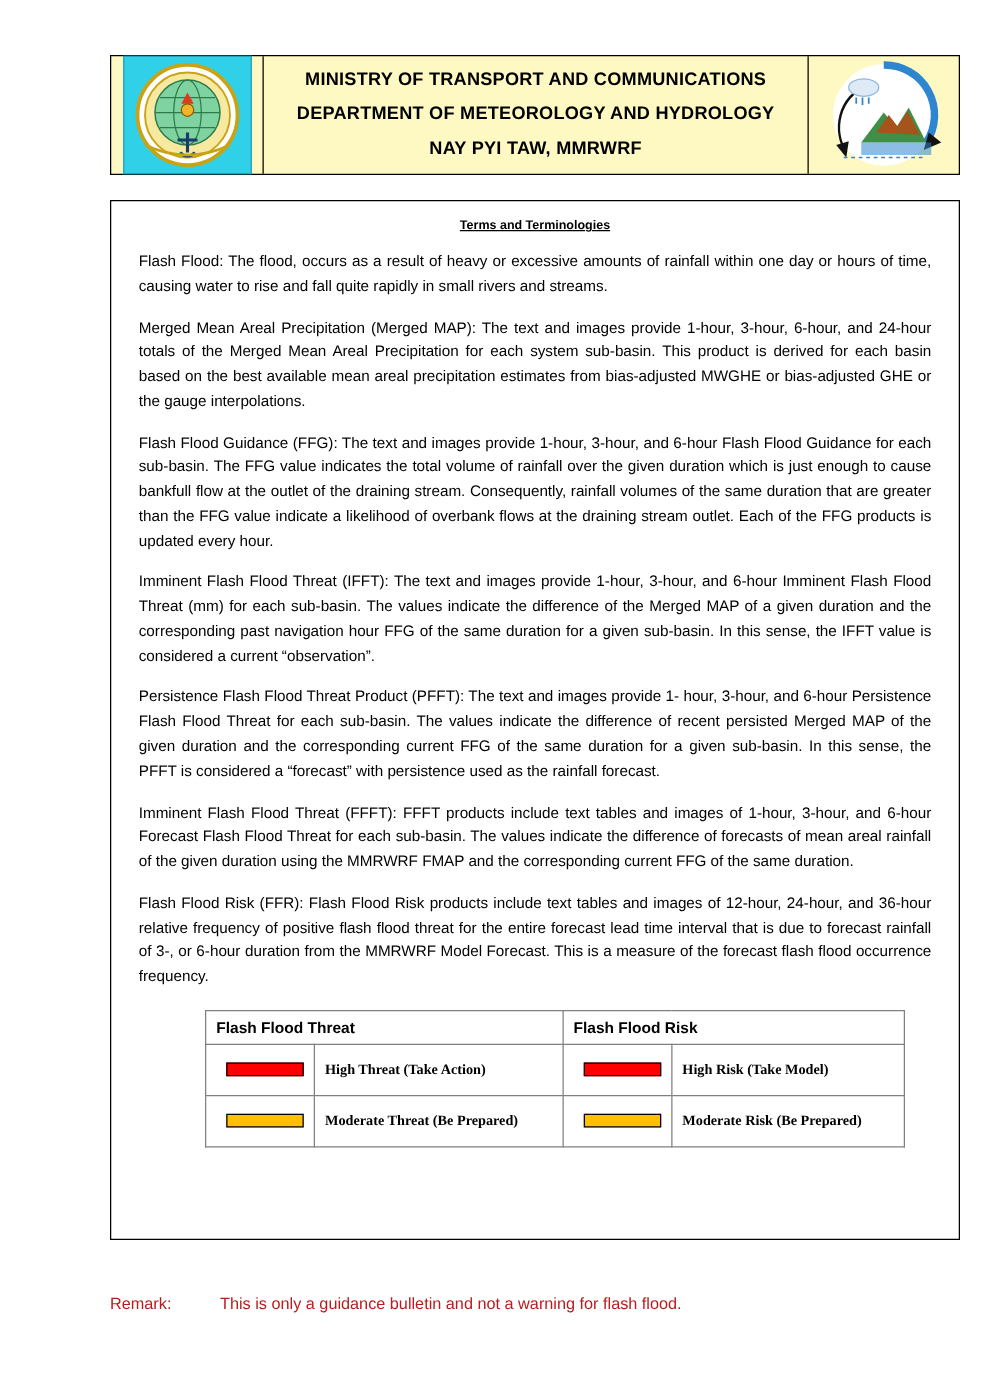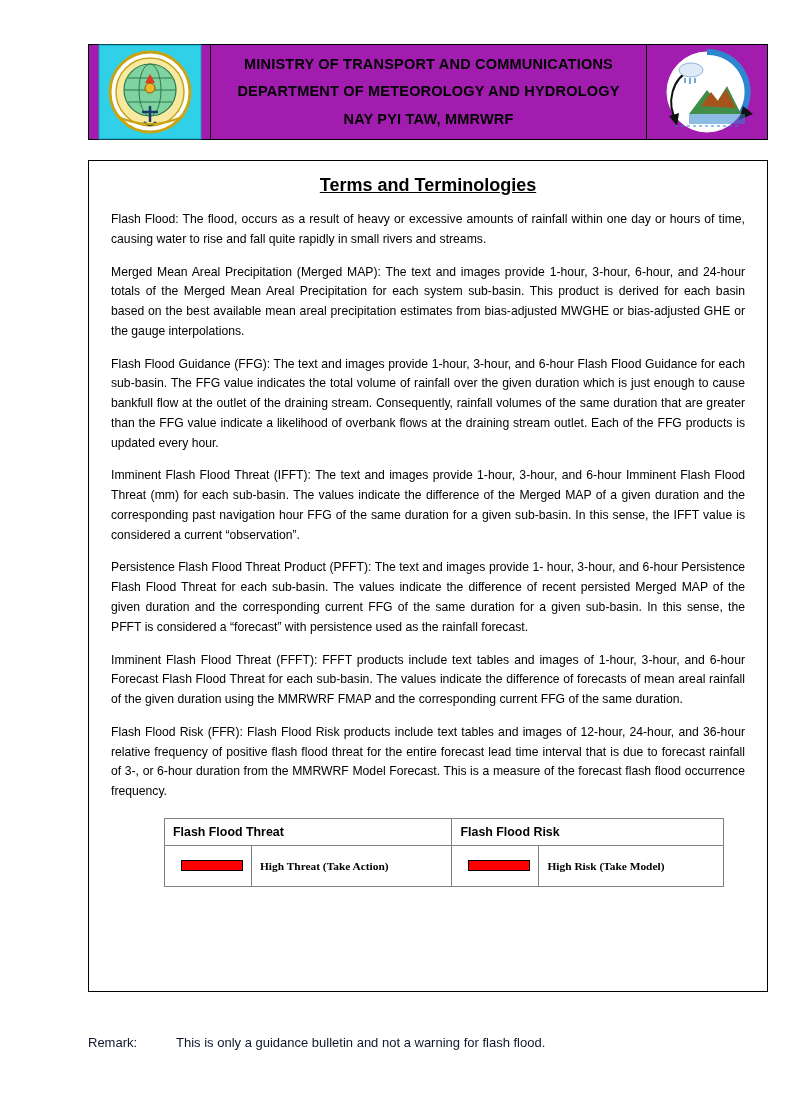--- a/index.html
+++ b/index.html
@@ -24,21 +24,21 @@
 
   
   .header {
     position: absolute;
     left: 88px;
     top: 44px;
     width: 680px;
     height: 96px;
     display: flex;
     border: 1px solid #000;
-    background: #a21caf;
+    background: #fef9c3;
   }
   .header-logo-left {
     width: 122px;
     border-right: 1px solid #000;
     display: flex;
     align-items: center;
     justify-content: center;
     padding: 4px;
   }
   .header-center {
@@ -73,21 +73,21 @@
     top: 160px;
     width: 680px;
     height: 832px;
     border: 1px solid #000;
     background: #fff;
     padding: 14px 22px 10px 22px;
   }
   .doc-title {
     text-align: center;
     font-weight: bold;
-    font-size: 18px;
+    font-size: 10px;
     text-decoration: underline;
     margin-bottom: 14px;
   }
   p.para {
     margin: 0 0 13px 0;
     font-size: 12.2px;
     line-height: 1.62;
     text-align: justify;
     text-justify: inter-word;
   }
@@ -131,21 +131,21 @@
     font-family: "Liberation Serif", serif;
   }
 
   
   .remark {
     position: absolute;
     left: 88px;
     top: 1035px;
     width: 680px;
     display: flex;
-    color: #0f172a;
+    color: #b91c1c;
     font-size: 13px;
   }
   .remark-label { width: 88px; font-weight: normal; }
   .remark-text { flex: 1; }
 </style>
 </head>
 <body>
 
 <div class="page">
 
@@ -223,20 +223,30 @@
           <tr>
             <td class="swatch-cell">
               <span class="swatch" style="background:#FF0000"></span>
             </td>
             <td class="legend-label">High Threat (Take Action)</td>
             <td class="swatch-cell">
               <span class="swatch" style="background:#FF0000"></span>
             </td>
             <td class="legend-label">High Risk (Take Model)</td>
           </tr>
+          <tr>
+            <td class="swatch-cell">
+              <span class="swatch" style="background:#FFC000"></span>
+            </td>
+            <td class="legend-label">Moderate Threat (Be Prepared)</td>
+            <td class="swatch-cell">
+              <span class="swatch" style="background:#FFC000"></span>
+            </td>
+            <td class="legend-label">Moderate Risk (Be Prepared)</td>
+          </tr>
         </tbody>
       </table>
     </div>
   </div>
 
   <div class="remark">
     <div class="remark-label">Remark:</div>
     <div class="remark-text">This is only a guidance bulletin and not a warning for flash flood.</div>
   </div>
 

